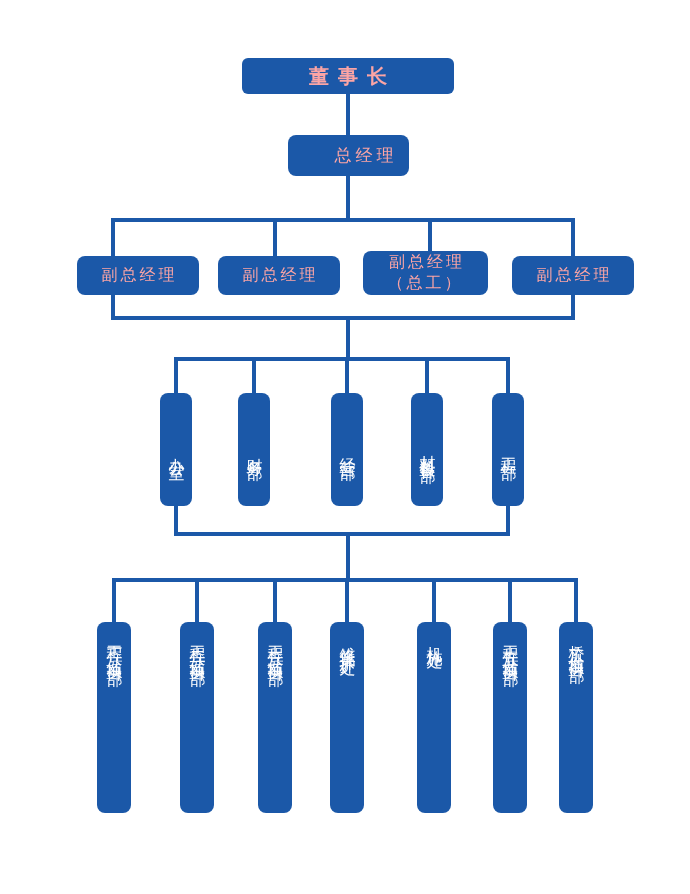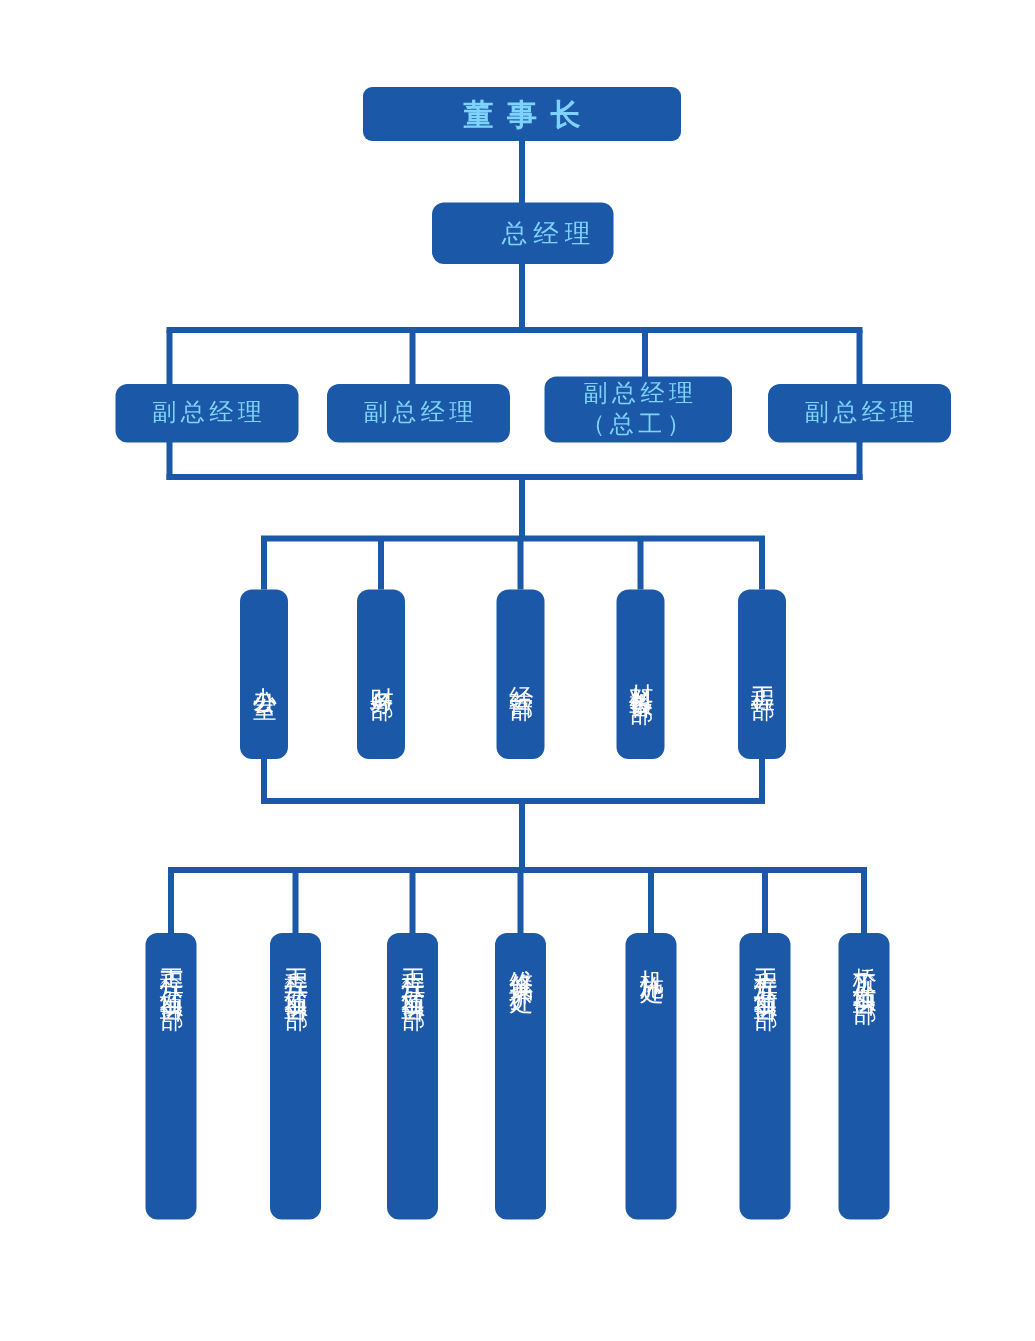--- a/index.html
+++ b/index.html
@@ -11,21 +11,21 @@
     background: #ffffff;
     font-family: "DejaVu Sans", "Liberation Sans", sans-serif;
     overflow: hidden;
   }
   
   .ln { position:absolute; background: var(--blue); }
   
   .node {
     position:absolute;
     background: var(--blue);
-    color:#7dd3fc;
+    color:#fca5a5;
     display:flex;
     align-items:center;
     justify-content:center;
     text-align:center;
     box-sizing:border-box;
   }
   .chairman {
     left:242px; top:58px; width:212px; height:36px;
     border-radius:6px; font-size:20px; font-weight:bold;
     letter-spacing:9px; text-indent:9px;

